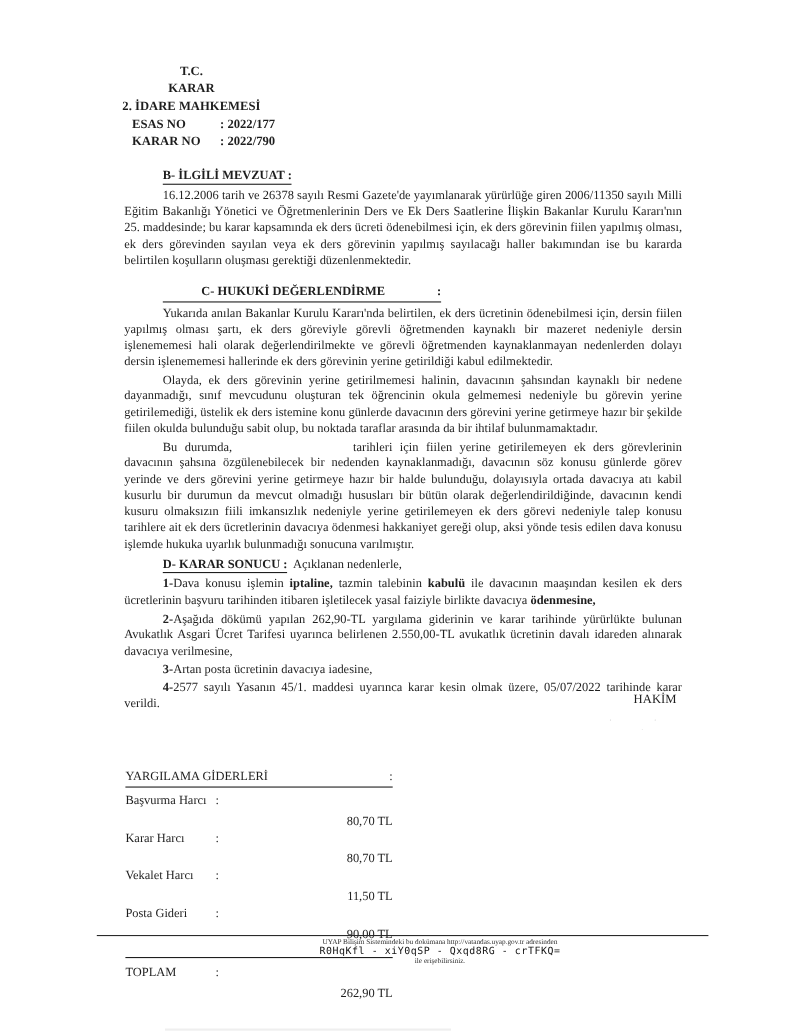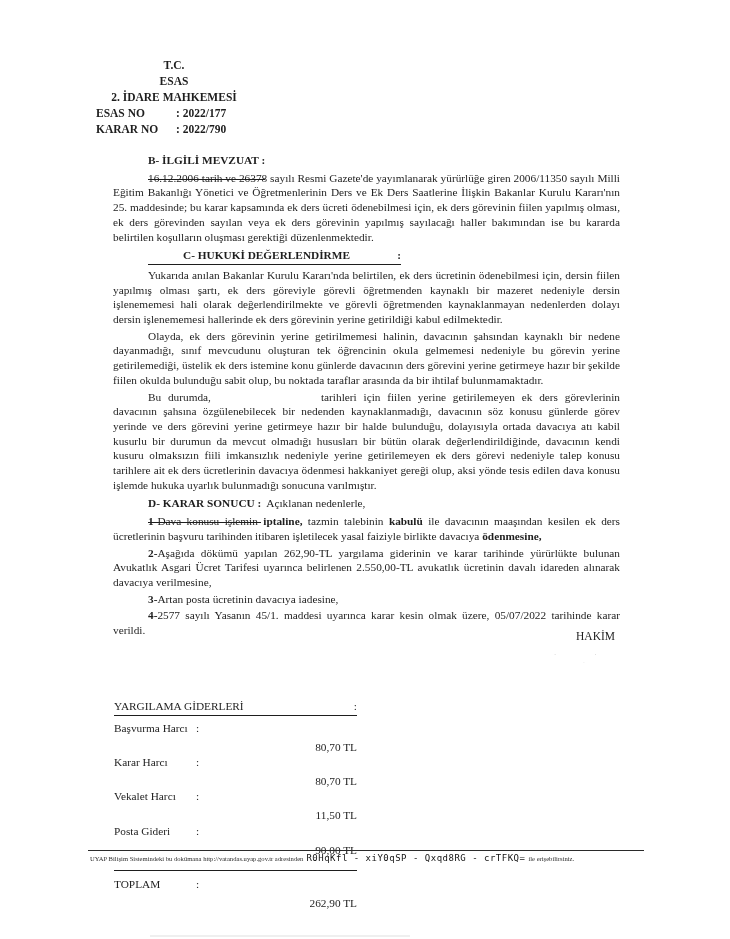--- a/index.html
+++ b/index.html
@@ -7,30 +7,30 @@
     width:730px;height:939px;background:#ffffff;position:relative;overflow:hidden;
     font-family:"Liberation Serif", serif;color:#1e1e1e;
   }
   .doc{position:absolute;inset:0;}
 
   
   .court-header{position:absolute;top:57px;left:96px;width:156px;
     font-size:11.5px;font-weight:bold;line-height:16px;}
   .court-header .center{text-align:center;}
   .case-row{display:flex;}
-  .case-row .lbl{width:80px;flex:0 0 auto;}
+  .case-row .lbl{width:80px;flex:0 0 auto;margin-left:24px;}
 
   
   .main-text{position:absolute;top:149px;left:113px;width:507px;
     font-size:11.3px;line-height:14.7px;text-align:justify;}
   .para{margin:0 0 2px 0;text-indent:35px;}
   .head-para{margin:4px 0 3px 0;text-indent:35px;text-align:left;}
-  .hu{font-weight:bold;border-bottom:1.2px solid #1e1e1e;padding-bottom:13px;}
+  .hu{font-weight:bold;border-bottom:1.2px solid #1e1e1e;padding-bottom:1px;}
   .c-head{display:inline-flex;width:253px;justify-content:space-between;
-    font-weight:bold;border-bottom:1.2px solid #1e1e1e;padding-bottom:1px;}
+    font-weight:bold;border-bottom:1.2px solid #1e1e1e;padding-bottom:1px;margin-top:10px;}
   .gap-redacted{display:inline-block;width:110px;}
   b.numb{font-weight:bold;}
 
   
   .signature{position:absolute;top:629px;left:430px;width:185px;text-align:right;
     font-size:11.5px;line-height:15px;}
   .sig-smudge{display:block;margin-top:6px;color:rgba(60,60,60,0.28);
     font-size:8px;letter-spacing:18px;line-height:9px;}
   .sig-smudge2{display:block;color:rgba(60,60,60,0.18);font-size:7px;
     letter-spacing:30px;line-height:9px;}
@@ -46,37 +46,37 @@
   .rows-block{margin-top:5px;}
   .total-sep{border-top:1.6px solid #1e1e1e;margin-top:12px;}
   .total-row{margin-top:6px;}
 
   
   .page-num{position:absolute;top:835px;left:90px;width:540px;text-align:center;
     font-family:"DejaVu Sans Mono", monospace;font-size:9.5px;}
   .footer-rule{position:absolute;top:850px;left:88px;width:556px;height:0;
     border-top:1.1px solid #2a2a2a;}
   .footer-line{position:absolute;top:853px;left:90px;width:620px;
-    display:flex;align-items:center;white-space:nowrap;}
+    display:flex;align-items:center;white-space:nowrap;flex-direction:column;}
   .f-small{font-size:6.6px;color:#2e2e2e;}
   .f-code{font-family:"DejaVu Sans Mono", monospace;font-size:9px;color:#111;
     margin:0 3px;letter-spacing:0.5px;}
 
   
   .artifact-bar{position:absolute;top:935px;left:150px;width:260px;height:2px;
     background:rgba(120,120,120,0.12);}
 </style>
 </head>
 <body>
 
 <div class="doc">
 
   <div class="court-header">
     <div class="center">T.C.</div>
-    <div class="center">ESAS</div>
+    <div class="center">KARAR</div>
     <div class="center">2. İDARE MAHKEMESİ</div>
     <div class="case-row">
       <span class="lbl">ESAS NO</span>
       <span>: 2022/177</span>
     </div>
     <div class="case-row">
       <span class="lbl">KARAR NO</span>
       <span>: 2022/790</span>
     </div>
   </div>

